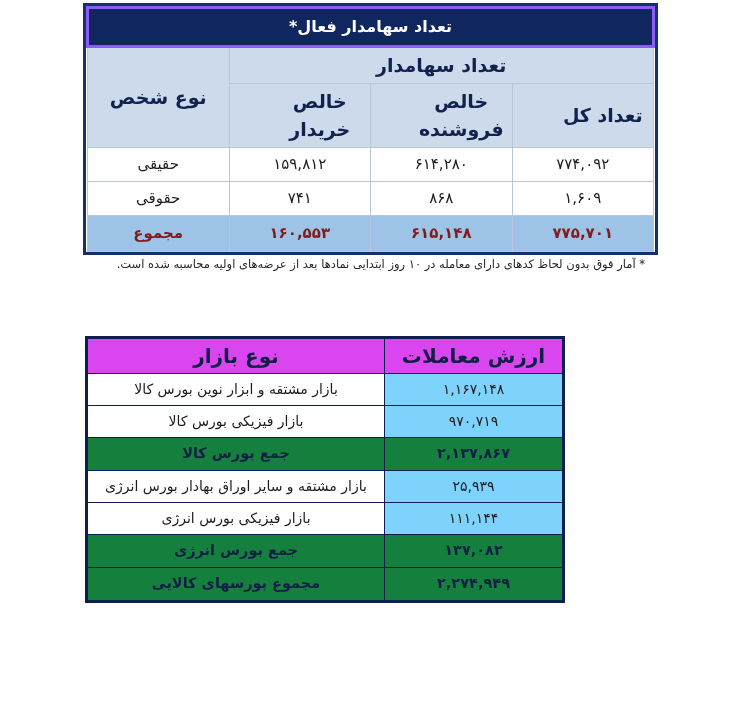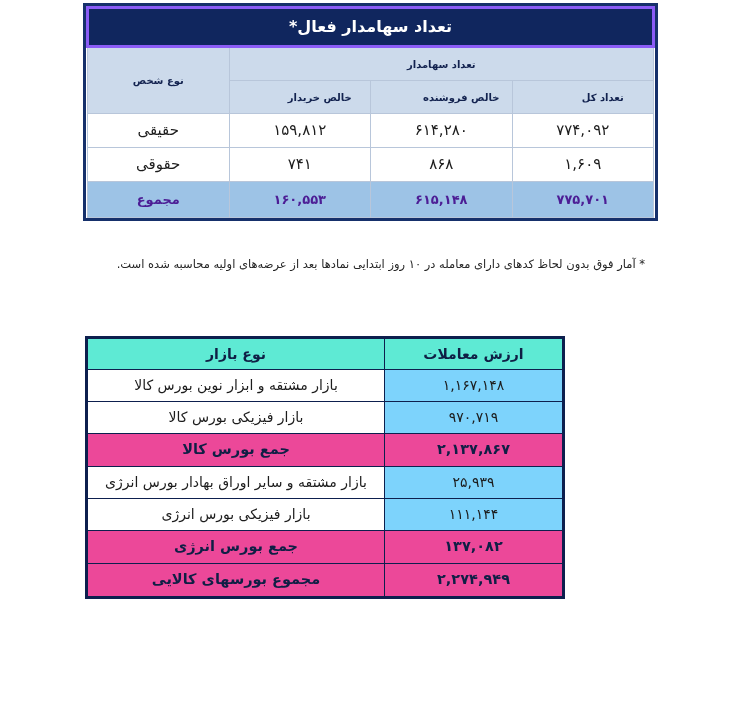--- a/index.html
+++ b/index.html
@@ -28,21 +28,21 @@
   }
   table.tbl {
     border-collapse: collapse;
     width: 100%;
     table-layout: fixed;
   }
   .t1 td, .t1 th {
     border: 1px solid #b8c6da;
     text-align: center;
     vertical-align: middle;
-    font-size: 10px;
+    font-size: 19px;
     padding: 3px 4px;
     line-height: 1.5;
   }
   .t1 .title-cell {
     background: #10265e;
     color: #ffffff;
     font-weight: bold;
     font-size: 16px;
     height: 30px;
     border: 3px solid #8b5cf6;
@@ -62,24 +62,24 @@
     padding-left: 44px;
   }
   .t1 .data-cell {
     background: #ffffff;
     color: #1c1c1c;
     height: 27px;
     font-size: 15px;
   }
   .t1 .total-row td {
     background: #9dc3e6;
-    color: #4c1d95;
+    color: #7f1d1d;
     font-weight: bold;
     height: 29px;
-    font-size: 13px;
+    font-size: 15px;
   }
 
   
   .footnote {
     position: absolute;
     top: 236px;
     right: 96px;
     width: 545px;
     text-align: right;
     direction: rtl;
@@ -109,39 +109,39 @@
   }
   .t2 .title-cell {
     background: #10265e;
     color: #ffffff;
     font-weight: bold;
     font-size: 15.5px;
     height: 30px;
     border: 1px solid #10265e;
   }
   .t2 .col-head {
-    background: #5eead4;
+    background: #d946ef;
     color: #0f1f45;
     font-weight: bold;
     height: 26px;
-    font-size: 14px;
+    font-size: 20px;
     margin-left: 16px;
   }
   .t2 .row-label {
     background: #ffffff;
     color: #1c1c1c;
     height: 27px;
   }
   .t2 .row-value {
     background: #7dd3fc;
     color: #1c1c1c;
     height: 27px;
   }
   .t2 tr.sum td {
-    background: #ec4899;
+    background: #15803d;
     color: #0f1f45;
     font-weight: bold;
     height: 28px;
     font-size: 14.5px;
   }
 </style>
 </head>
 <body>
 
 <div class="t1-wrap">

